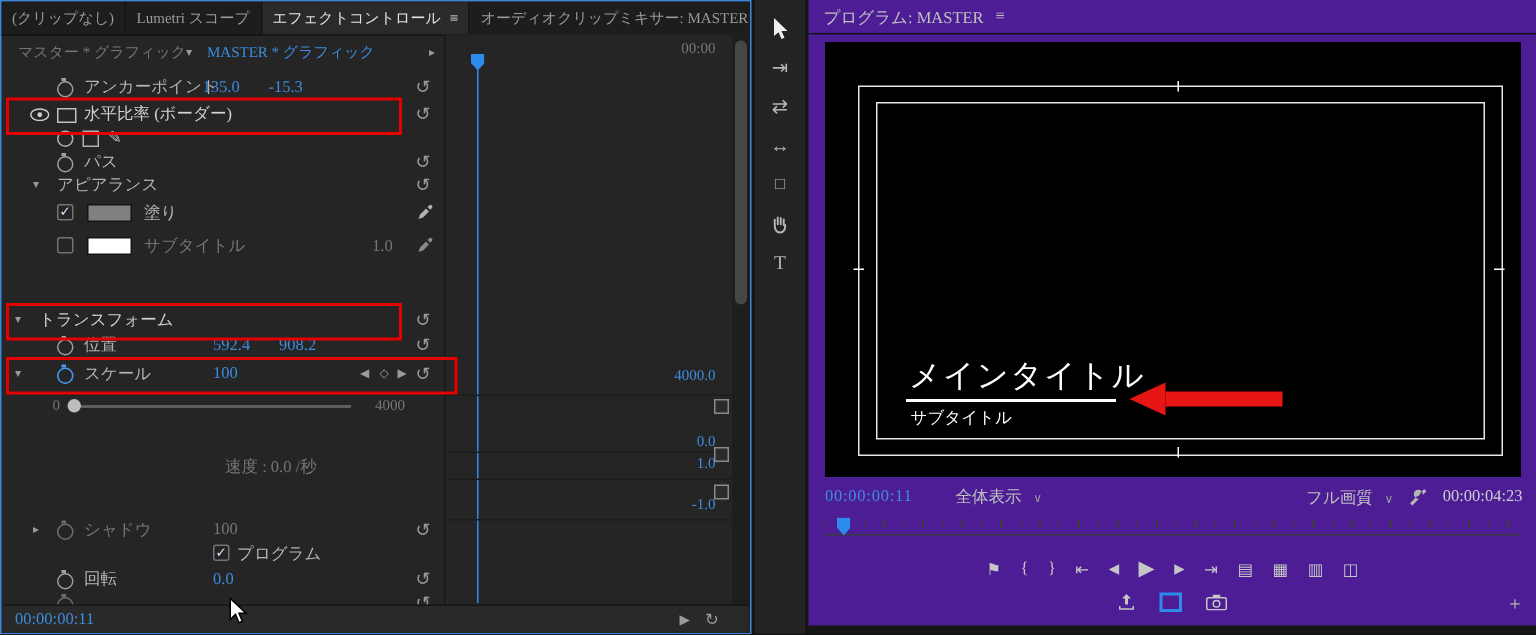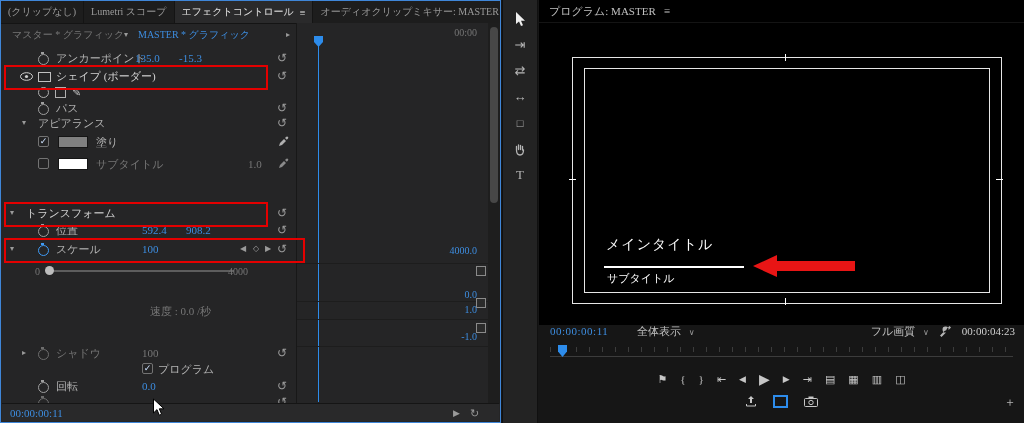--- a/index.html
+++ b/index.html
@@ -35,26 +35,26 @@
   .hline{position:absolute;left:0;right:0;height:1px;background:#1d1d1d}
   .hbox{position:absolute;right:3px;width:8px;height:8px;border:1px solid #8a8a8a;background:#2b2b2b}
   .scrollbar{position:absolute;left:487px;top:22px;width:12px;bottom:18px;background:#1e1e1e}
   .thumb{position:absolute;left:2px;top:4px;width:8px;height:176px;background:#474747;border-radius:4px}
   .ec-bottom{position:absolute;left:1px;right:1px;bottom:1px;height:17px;background:#29292a;border-top:1px solid #151515;font-size:11px;z-index:4}
   .redbox{position:absolute;border:2px solid #e40000;z-index:6;pointer-events:none}
   
   .tools{position:absolute;left:502px;top:0;width:36px;height:423px;background:#232323;border-left:1px solid #101010;border-right:1px solid #101010;box-sizing:border-box}
   .tool{position:absolute;left:0;width:100%;height:22px;display:flex;align-items:center;justify-content:center;color:#b5b5b5;font-size:13px}
   
-  .pm{position:absolute;left:539px;top:0;right:0;height:325px;background:#000000}
+  .pm{position:absolute;left:539px;top:0;right:0;height:417px;background:#4c1d95}
   .pm-header{height:22px;border-bottom:1px solid #141414;display:flex;align-items:center;gap:8px;padding:0 10px;font-size:11px;color:#c0c0c0}
   .video{position:absolute;left:11px;top:28px;width:464px;height:290px;background:#000;overflow:hidden}
   .wrect{position:absolute;border:1px solid rgba(255,255,255,.9)}
   .tick{position:absolute;background:#fff}
-  .main-title{position:absolute;left:56px;top:208px;font-size:14px;color:#fff;letter-spacing:1px}
+  .main-title{position:absolute;left:56px;top:208px;font-size:21px;color:#fff;letter-spacing:1px}
   .underline{position:absolute;left:54px;top:238px;width:140px;height:2px;background:#fff}
   .sub-title{position:absolute;left:57px;top:243px;font-size:11px;color:#fff}
   .arrow-tail{position:absolute;left:227px;top:233px;width:78px;height:10px;background:#e81515}
   .arrow-head{position:absolute;left:203px;top:227px;width:0;height:0;border-top:11px solid transparent;border-bottom:11px solid transparent;border-right:24px solid #e81515}
   .pm-ctrl{position:absolute;left:0;right:0;top:322px;height:18px;font-size:11px}
   .pm-ctrl-right{position:absolute;right:9px;top:0;height:100%;display:flex;align-items:center;gap:10px}
   .scrub-ticks{position:absolute;left:11px;right:11px;top:347px;height:5px;background:repeating-linear-gradient(90deg,#3c3c3c 0 1px,transparent 1px 13px)}
   .scrub-line{position:absolute;left:11px;right:11px;top:356px;height:1px;background:#3c3c3c}
   .scrub-head{position:absolute;left:19px;top:345px;width:9px;height:12px;background:#2d8ceb;clip-path:polygon(0 0,100% 0,100% 55%,50% 100%,0 55%)}
   .transport1{position:absolute;left:0;right:0;top:368px;height:22px;display:flex;align-items:center;justify-content:center;gap:13px;color:#c6c6c6;font-size:11px}
@@ -101,21 +101,21 @@
       <span class="ab vc val" style="left:177px">-15.3</span>
       <span class="ab vc reset">↺</span>
     </div>
 
     <div class="row" style="top:66px">
       <svg class="ab" style="left:18px;top:5px" width="13" height="9" viewBox="0 0 13 9">
           <ellipse cx="6.5" cy="4.5" rx="6" ry="3.8" fill="none" stroke="#cfcfcf"></ellipse>
           <circle cx="6.5" cy="4.5" r="1.6" fill="#cfcfcf"></circle>
         </svg>
       <span class="boxic ab" style="left:36px;top:5px"></span>
-      <span class="ab vc bright" style="left:54px">シェイプ (ボーダー)</span>
+      <span class="ab vc bright" style="left:54px">水平比率 (ボーダー)</span>
       <span class="ab vc reset">↺</span>
     </div>
 
     <div class="row" style="top:82px">
       <span class="circle-ic ab" style="left:36px;top:4px"></span>
       <span class="square-ic ab" style="left:53px;top:4px"></span>
       <span class="ab vc" style="left:70px;color:#c0c0c0">✎</span>
     </div>
 
     <div class="row" style="top:98px">
@@ -174,21 +174,21 @@
       <span class="ab vc kf" style="left:238px">◀</span>
       <span class="ab vc kf" style="left:251px">◇</span>
       <span class="ab vc kf" style="left:263px">▶</span>
       <span class="ab vc reset">↺</span>
     </div>
 
     <div class="row" style="top:261px">
       <span class="ab vc dim" style="left:33px;font-size:10px">0</span>
       <span class="ab" style="left:46px;top:8px;width:186px;height:2px;background:#5d5d5d"></span>
       <span class="ab" style="left:43px;top:4px;width:9px;height:9px;border-radius:50%;background:#bdbdbd"></span>
-      <span class="ab vc dim" style="left:226px;font-size:10px">4000</span>
+      <span class="ab vc dim" style="left:248px;font-size:10px">4000</span>
     </div>
 
     <div class="row" style="top:301px">
       <span class="ab vc dim" style="left:148px">速度 : 0.0 /秒</span>
     </div>
 
     <div class="row" style="top:343px">
       <span class="ab vc chev" style="left:20px">▸</span>
       <span class="sw gray ab" style="left:36px;top:5px"></span>
       <span class="ab vc dim" style="left:54px">シャドウ</span>

